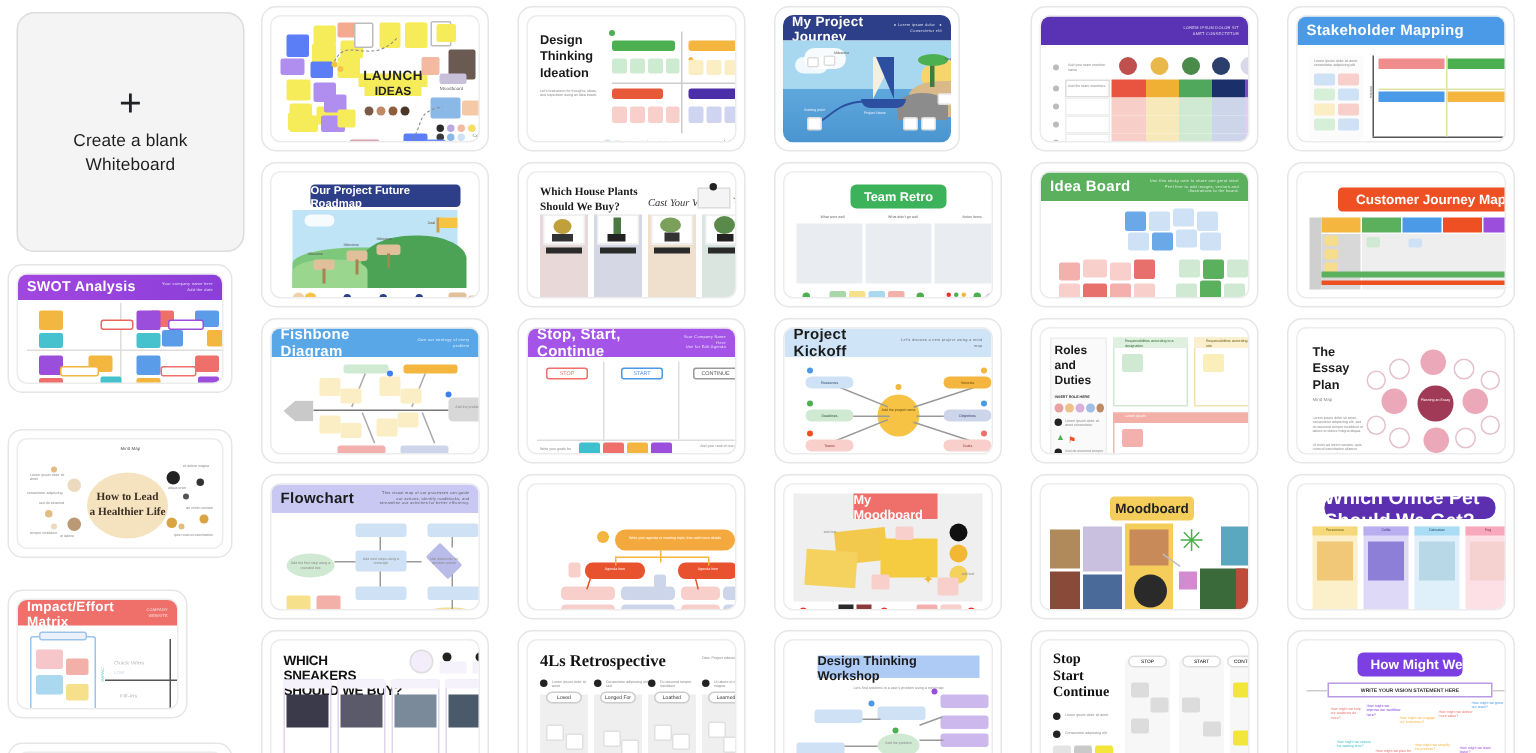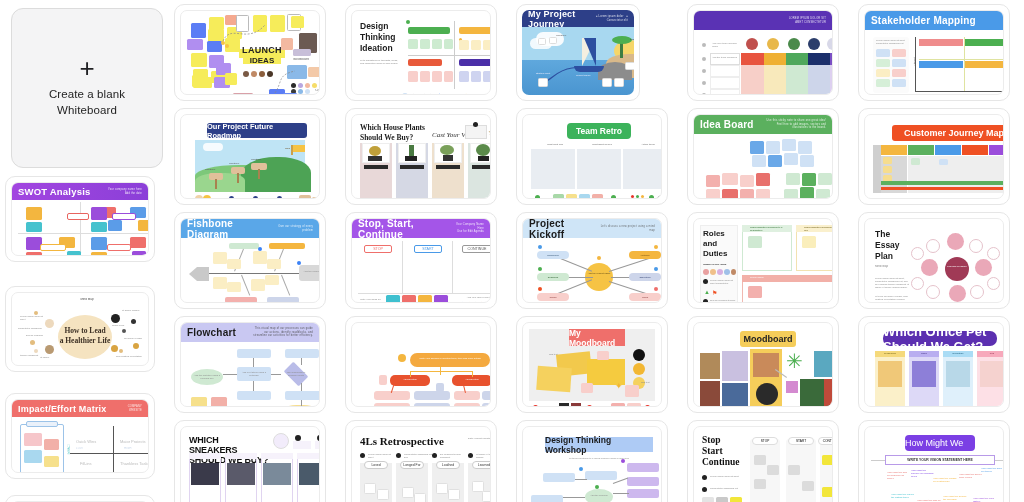--- a/index.html
+++ b/index.html
@@ -165,21 +165,21 @@
         <div class="tinytext" style="left:8px;top:61px;width:22px;">tempor incididunt</div>
         <div class="tinytext" style="left:28px;top:63px;width:22px;">ut labore</div>
         <div class="tinytext" style="left:110px;top:16px;width:26px;">et dolore magna</div>
         <div class="tinytext" style="left:100px;top:31px;width:22px;">aliqua enim</div>
         <div class="tinytext" style="left:112px;top:44px;width:24px;">ad minim veniam</div>
         <div class="tinytext" style="left:104px;top:62px;width:28px;">quis nostrud exercitation</div>
 
       </div>
     </div>
 
-    <div class="tcard" style="left:5px; top:393px; width:150px; height:86px;">
+    <div class="tcard" style="left:5px; top:393px; width:120px; height:86px;">
       <div class="inner noborder" style="border:1px solid #ececec;">
         <div class="bar" style="background:#ef6f6b;height:17px;font-size:9px;">
           <span>Impact/Effort Matrix</span>
           <span class="sub">COMPANY<br>WEBSITE</span>
         </div>
         <div style="position:absolute;left:8px;top:24px;width:44px;height:56px;border:1px solid #9cc3e8;border-radius:2px;background:#fff;"></div>
         <div style="position:absolute;left:14px;top:21px;width:32px;height:6px;background:#eaf1fa;border:1px solid #9cc3e8;border-radius:2px;"></div>
         <div class="note" style="left:12px;top:33px;width:18px;height:13px;background:#f6c6ca;"></div>
         <div class="note" style="left:32px;top:39px;width:15px;height:11px;background:#f2b0a8;"></div>
         <div class="note" style="left:12px;top:50px;width:18px;height:13px;background:#a9d8ef;"></div>
@@ -951,21 +951,21 @@
       <div class="note" style="left:94px;top:38px;width:12px;height:10px;background:#dcdcdc;"></div>
       <div class="note" style="left:108px;top:54px;width:12px;height:10px;background:#dcdcdc;"></div>
       <div class="note" style="left:128px;top:28px;width:12px;height:10px;background:#f2e63a;"></div>
 
       <div class="note" style="left:128px;top:60px;width:12px;height:10px;background:#f2e63a;"></div>
     </div>
   </div>
 
   <div class="tcard" style="left:858px; top:420px; width:152px; height:97px;">
     <div class="inner">
-      <div style="position:absolute;left:40px;top:8px;width:70px;height:16px;background:#7b3fe4;border-radius:4px;display:flex;align-items:center;justify-content:flex-start;color:#fff;font-size:9px;font-weight:normal;">
+      <div style="position:absolute;left:40px;top:8px;width:70px;height:16px;background:#7b3fe4;border-radius:4px;display:flex;align-items:center;justify-content:flex-end;color:#fff;font-size:9px;font-weight:bold;">
         <span>How Might We</span>
       </div>
       <div style="position:absolute;left:20px;top:28px;width:110px;height:10px;background:#fff;border:1px solid #b89ae8;display:flex;align-items:center;justify-content:center;font-size:3.4px;font-weight:bold;color:#333;">WRITE YOUR VISION STATEMENT HERE</div>
       <div class="line" style="left:6px;top:33px;width:14px;height:1px;background:#ccc;"></div>
       <div class="line" style="left:130px;top:33px;width:14px;height:1px;background:#ccc;"></div>
       <div class="tinytext" style="left:22px;top:44px;width:24px;color:#e8706c;">How might we help our audience do more?</div>
       <div class="tinytext" style="left:46px;top:42px;width:24px;color:#7b3fe4;">How might we improve our workflow here?</div>
       <div class="tinytext" style="left:68px;top:50px;width:24px;color:#f4b63f;">How might we engage our customers?</div>
       <div class="tinytext" style="left:94px;top:46px;width:24px;color:#e8706c;">How might we deliver more value?</div>
       <div class="tinytext" style="left:116px;top:40px;width:24px;color:#4a9ae8;">How might we grow our team?</div>

